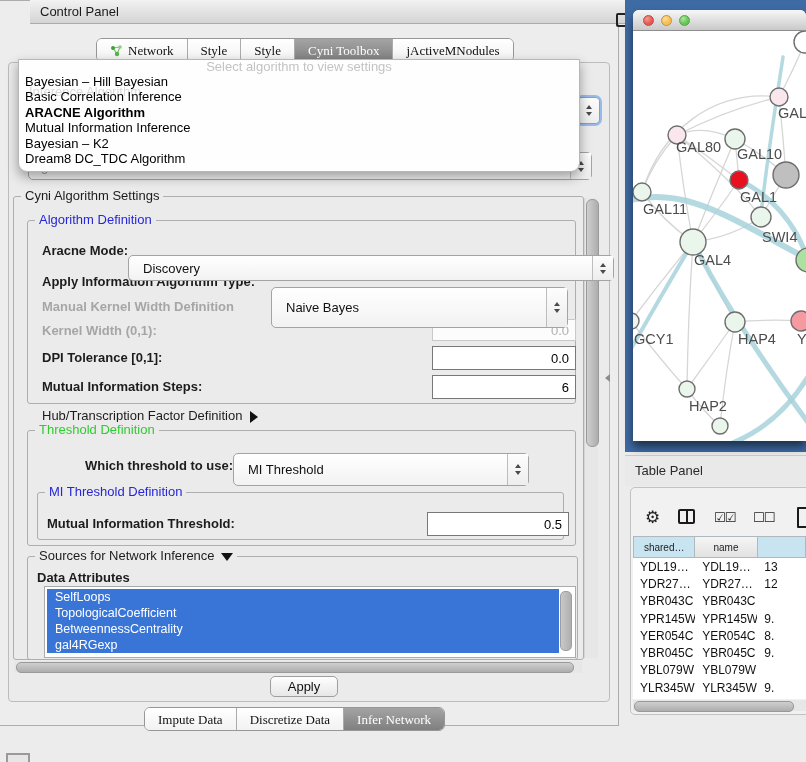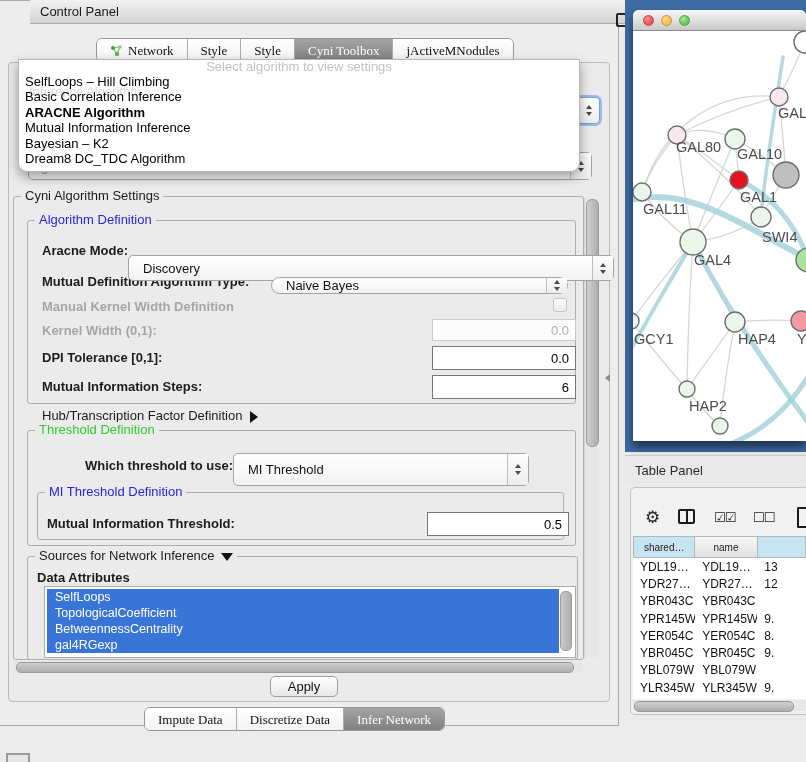--- a/index.html
+++ b/index.html
@@ -155,21 +155,21 @@
     <div class="spin">
         <span class="arr-up"></span>
         <span class="arr-dn"></span>
       </div>
   </div>
 
   <div class="abs popup">
     <div class="popup-placeholder">Select algorithm to view settings</div>
     <div class="popup-ghost">Inference Algorithm</div>
     <div class="popup-items">
-        <div class="pitem">SelfLoops – Hill Climbing</div>
+        <div class="pitem">Bayesian – Hill Bayesian</div>
         <div class="pitem">Basic Correlation Inference</div>
         <div class="pitem bold">ARACNE Algorithm</div>
         <div class="pitem">Mutual Information Inference</div>
         <div class="pitem">Bayesian – K2</div>
         <div class="pitem">Dream8 DC_TDC Algorithm</div>
       </div>
   </div>
 
   <div class="abs group" style="left:13px;top:196px;width:571px;height:464px;">
     <span class="gtitle">Cyni Algorithm Settings</span>
@@ -179,22 +179,22 @@
     <span class="gtitle blue">Algorithm Definition</span>
   </div>
   <div class="abs lbl" style="left:42px;top:243px;">Aracne Mode:</div>
   <div class="abs combo" style="left:128px;top:255px;width:486px;height:26px;">
     <div class="val">Discovery</div>
     <div class="spin">
         <span class="arr-up"></span>
         <span class="arr-dn"></span>
       </div>
   </div>
-  <div class="abs lbl" style="left:42px;top:274px;">Mutual Definition Algorithm Type:</div>
-  <div class="abs combo" style="left:271px;top:277px;width:297px;height:17px;border-radius:12px;">
+  <div class="abs lbl" style="left:42px;top:274px;">Apply Information Algorithm Type:</div>
+  <div class="abs combo" style="left:271px;top:287px;width:297px;height:41px;">
     <div class="val">Naive Bayes</div>
     <div class="spin">
         <span class="arr-up"></span>
         <span class="arr-dn"></span>
       </div>
   </div>
   <div class="abs lbl dis" style="left:42px;top:299px;">Manual Kernel Width Definition</div>
   <div class="abs chk" style="left:553px;top:298px;"></div>
   <div class="abs lbl dis" style="left:42px;top:323px;">Kernel Width (0,1):</div>
   <div class="abs tinput dis" style="left:432px;top:319px;width:144px;height:22px;">0.0</div>

